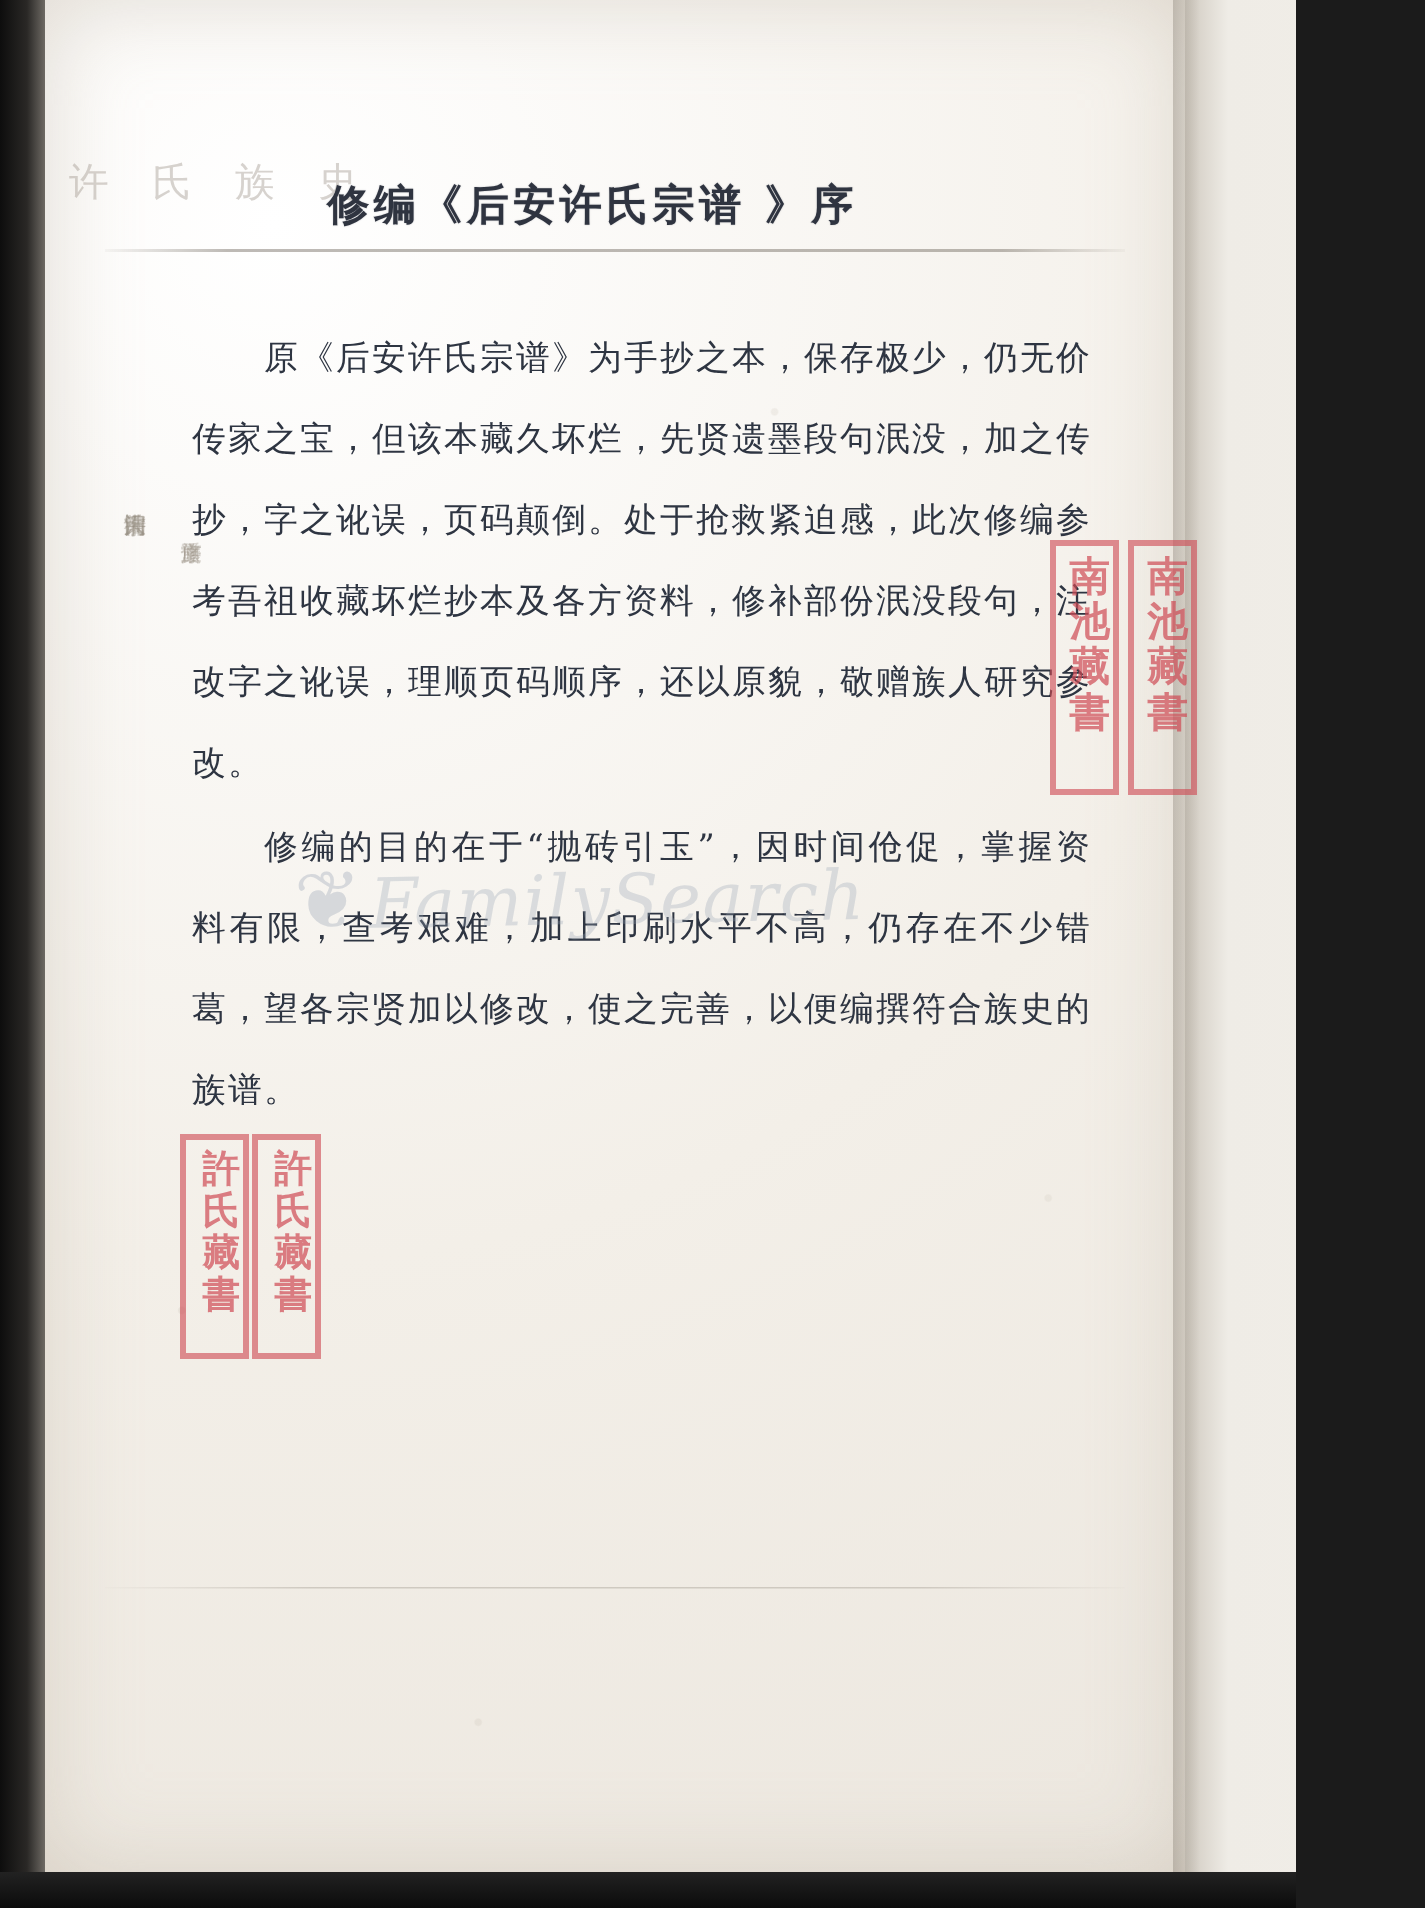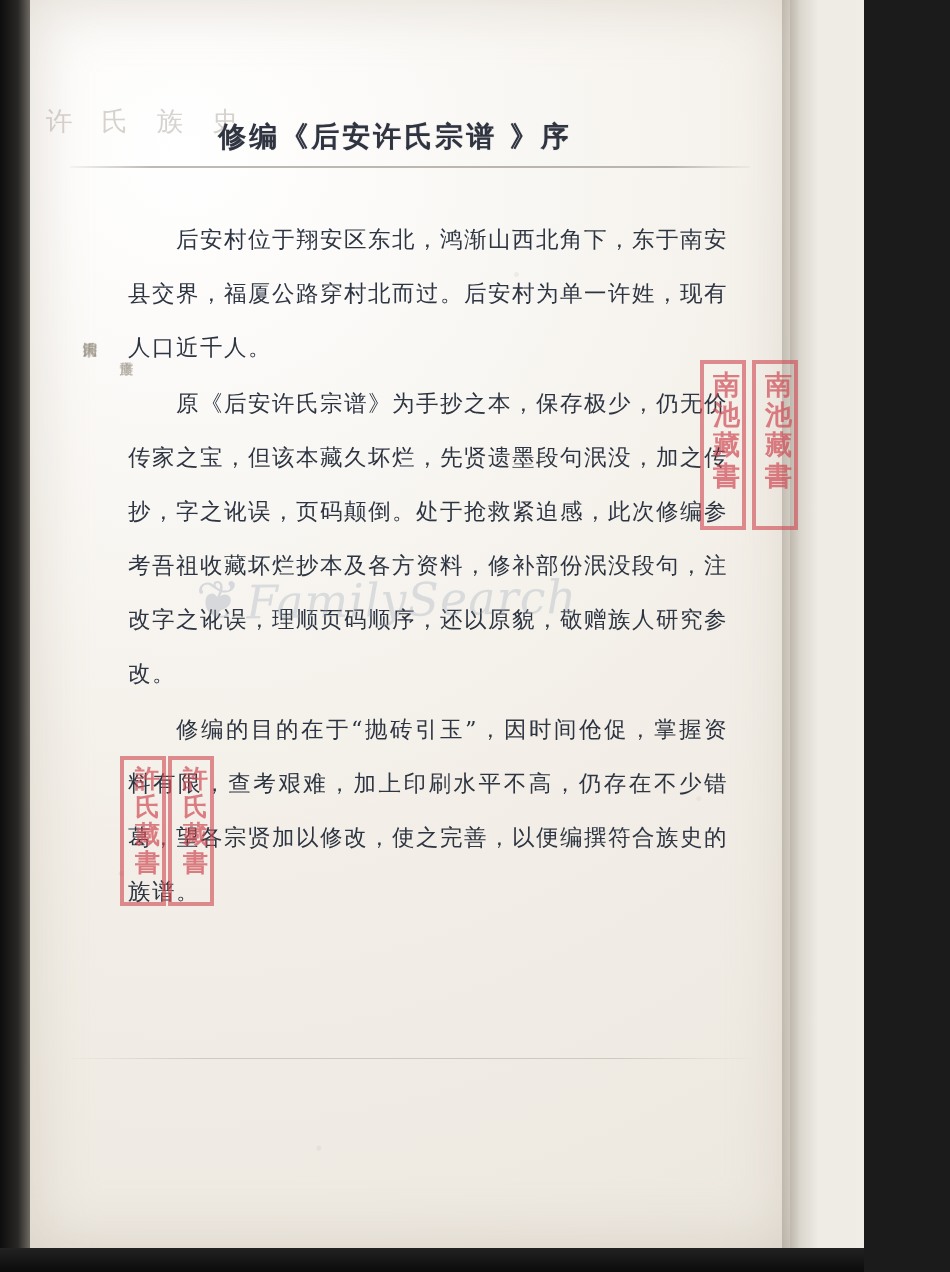--- a/index.html
+++ b/index.html
@@ -206,21 +206,20 @@
   <div class="speckle"></div>
 
   <div class="bleed-top">许 氏 族 史</div>
   <div class="bleed-side">前清许氏大宗祠旧</div>
   <div class="bleed-side2">重修族谱序文</div>
 
   <div class="doc-title">修编《后安许氏宗谱 》序</div>
   <div class="title-rule"></div>
 
   <div class="body-text">
-    <p>后安村位于翔安区东北，鸿渐山西北角下，东于南安县交界，福厦公路穿村北而过。后安村为单一许姓，现有人口近千人。</p>
     <p>原《后安许氏宗谱》为手抄之本，保存极少，仍无价传家之宝，但该本藏久坏烂，先贤遗墨段句泯没，加之传抄，字之讹误，页码颠倒。处于抢救紧迫感，此次修编参考吾祖收藏坏烂抄本及各方资料，修补部份泯没段句，注改字之讹误，理顺页码顺序，还以原貌，敬赠族人研究参改。</p>
     <p>修编的目的在于“抛砖引玉”，因时间伧促，掌握资料有限，查考艰难，加上印刷水平不高，仍存在不少错葛，望各宗贤加以修改，使之完善，以便编撰符合族史的族谱。</p>
   </div>
 
   <div class="bottom-rule"></div>
 
 
   <div class="seal s1">南池藏書</div>
   <div class="seal s2">南池藏書</div>
   <div class="seal s3">許氏藏書</div>

